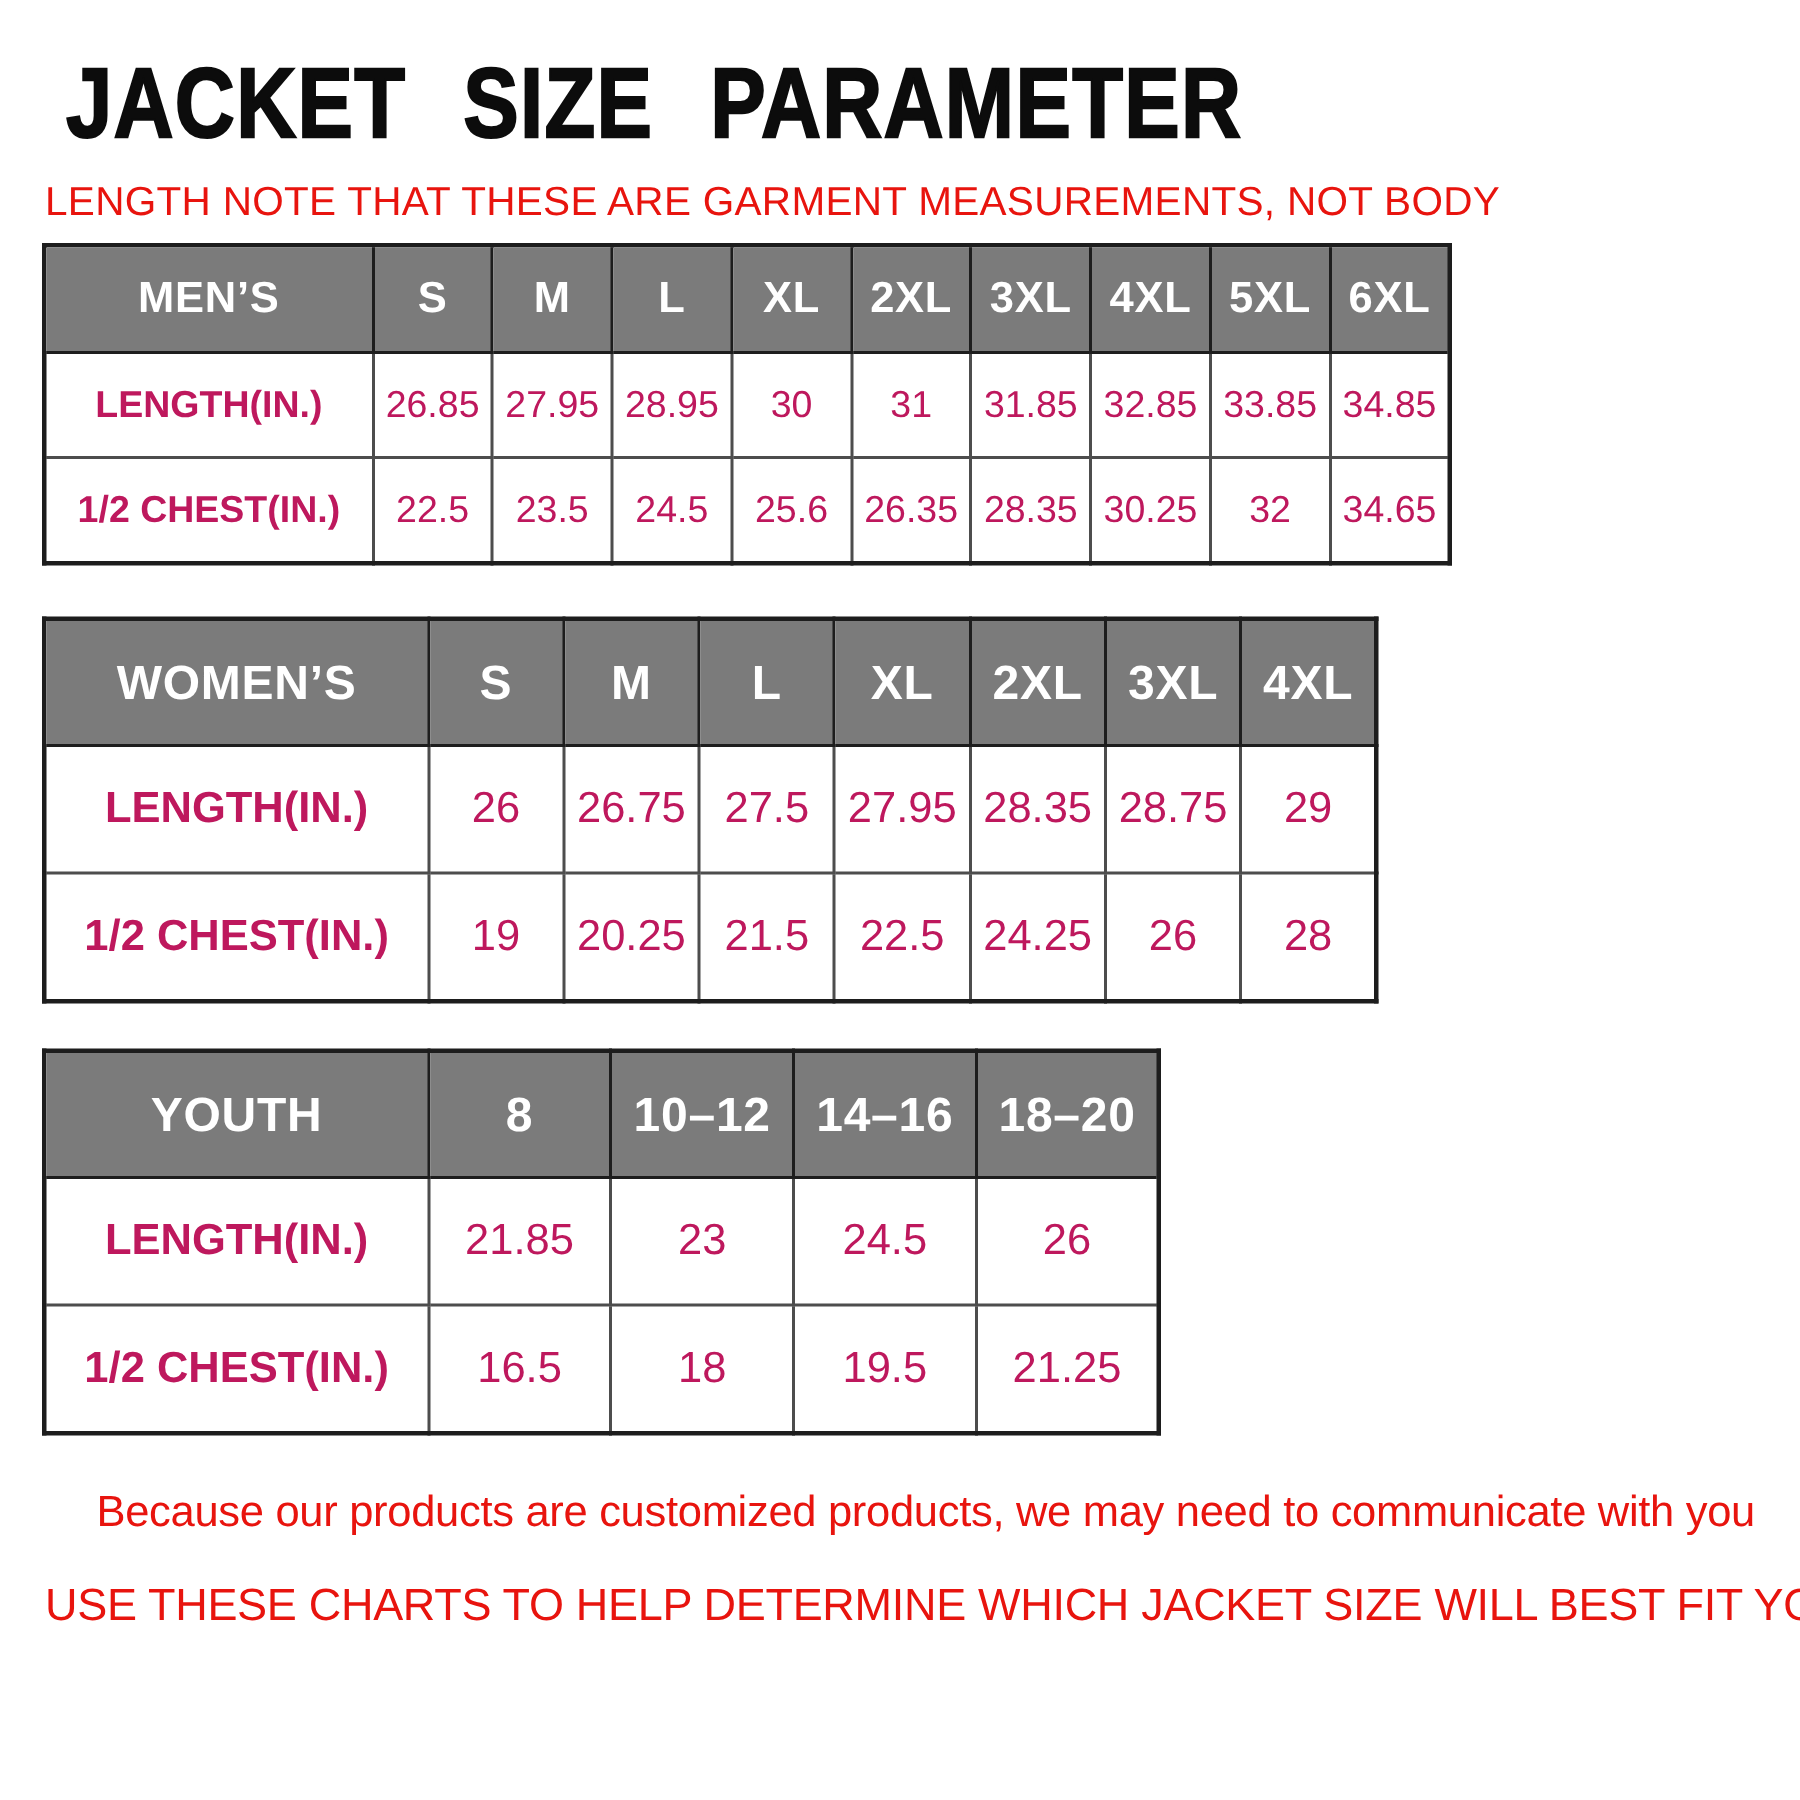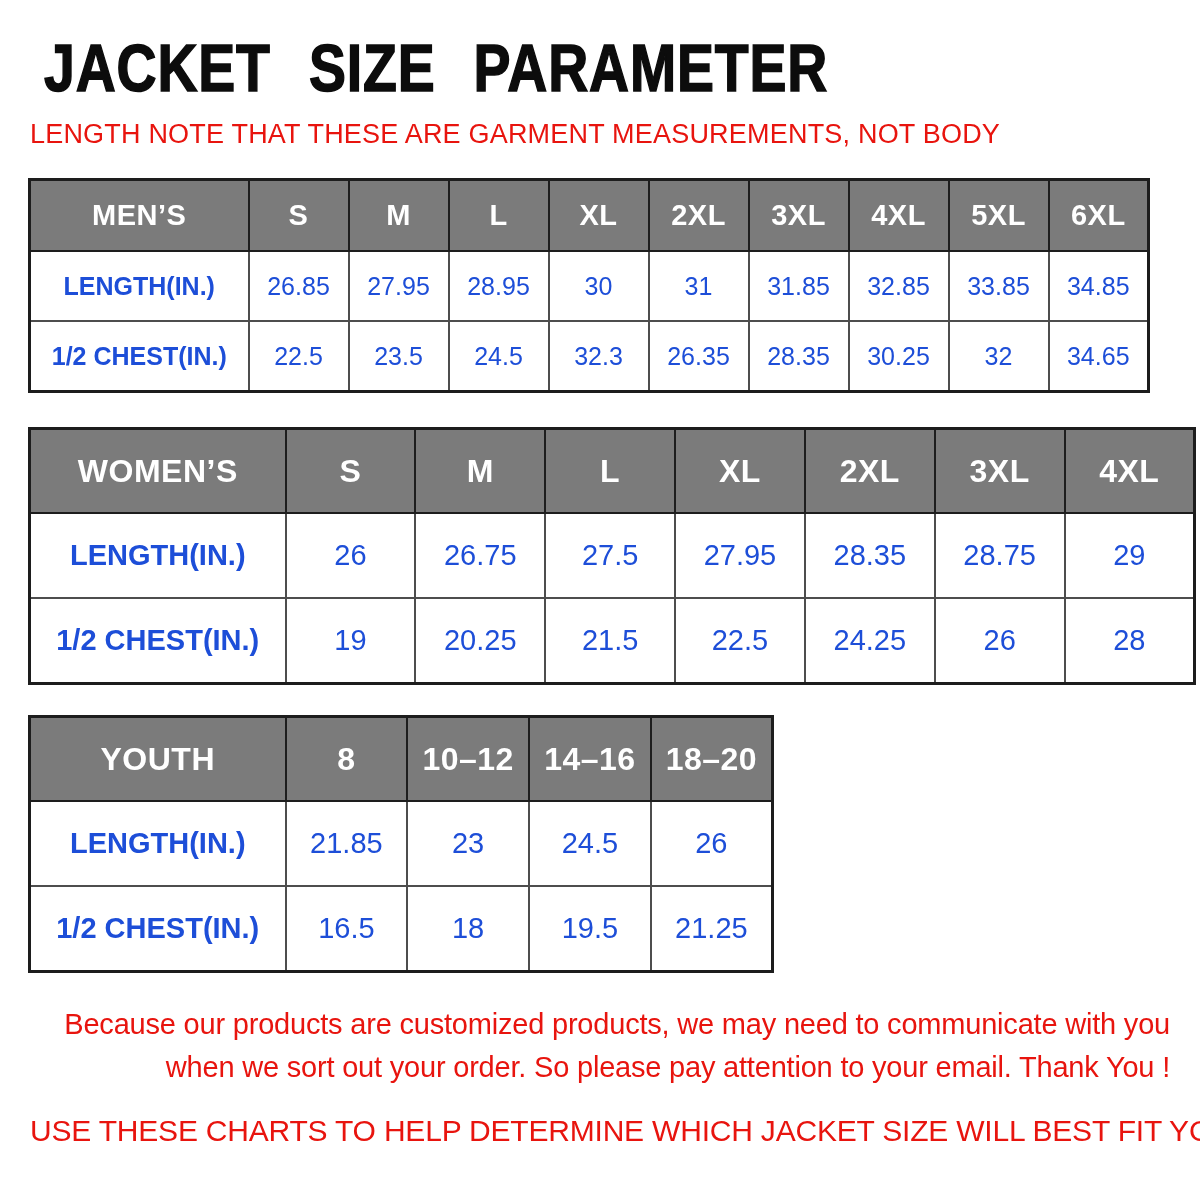--- a/index.html
+++ b/index.html
@@ -65,36 +65,36 @@
     background: var(--header-gray, #7b7b7b);
     color: var(--header-text, #ffffff);
     font-weight: 700;
     border: 2px solid var(--border-dark, #1d1d1d);
     letter-spacing: 0.5px;
   }
   .size-table tbody th.row-label,
   .size-table tbody td {
     background: #ffffff;
     border: 2px solid var(--border-mid, #4d4d4d);
-    color: #1d4ed8;
+    color: #be185d;
   }
   .size-table tbody th.row-label { font-weight: 700; }
   .size-table tbody td { font-weight: 400; }
 
   
-  table.mens { width: 1122px; margin-top: 24px; }
+  table.mens { width: 940px; margin-top: 8px; }
   .mens col.col-label { width: 219px; }
   .mens thead tr { height: 72px; }
   .mens tbody tr { height: 70px; }
   .mens thead th { font-size: 29px; }
   .mens tbody th.row-label { font-size: 25px; }
   .mens tbody td { font-size: 25px; }
 
   
-  table.womens { width: 1168px; margin-top: 34px; }
+  table.womens { width: 891px; margin-top: 34px; }
   .womens col.col-label { width: 256px; }
   .womens thead tr { height: 85px; }
   .womens tbody tr { height: 85px; }
   .womens thead th { font-size: 32px; }
   .womens tbody th.row-label { font-size: 29px; }
   .womens tbody td { font-size: 29px; }
 
   
   table.youth { width: 746px; margin-top: 30px; border-radius: 30px; }
   .youth col.col-label { width: 256px; }
@@ -170,21 +170,21 @@
           <td>31.85</td>
           <td>32.85</td>
           <td>33.85</td>
           <td>34.85</td>
         </tr>
         <tr>
           <th class="row-label">1/2 CHEST(IN.)</th>
           <td>22.5</td>
           <td>23.5</td>
           <td>24.5</td>
-          <td>32.3</td>
+          <td>25.6</td>
           <td>26.35</td>
           <td>28.35</td>
           <td>30.25</td>
           <td>32</td>
           <td>34.65</td>
         </tr>
       </tbody>
     </table>
 
   <table class="size-table womens">
@@ -264,18 +264,17 @@
           <td>16.5</td>
           <td>18</td>
           <td>19.5</td>
           <td>21.25</td>
         </tr>
       </tbody>
     </table>
 
   <p class="footer-para">
     <span class="footer-line">Because our products are customized products, we may need to communicate with you</span>
-    <span class="footer-line">when we sort out your order. So please pay attention to your email. Thank You !</span>
   </p>
 
   <p class="footer-caps">USE THESE CHARTS TO HELP DETERMINE WHICH JACKET SIZE WILL BEST FIT YOU.</p>
 
 </div>
 
 </body></html>

